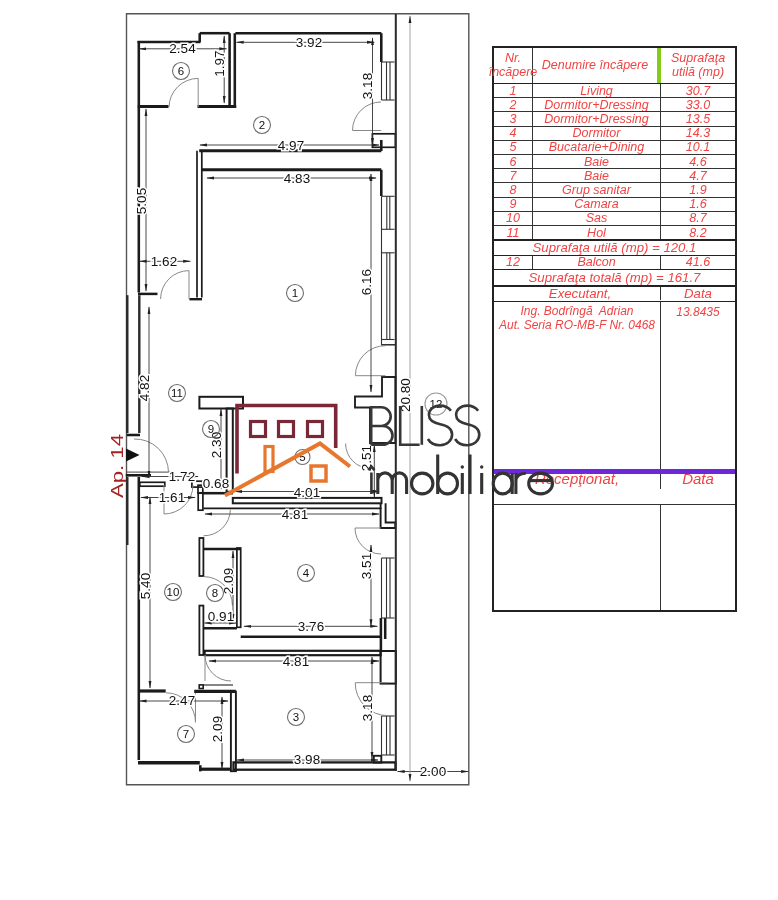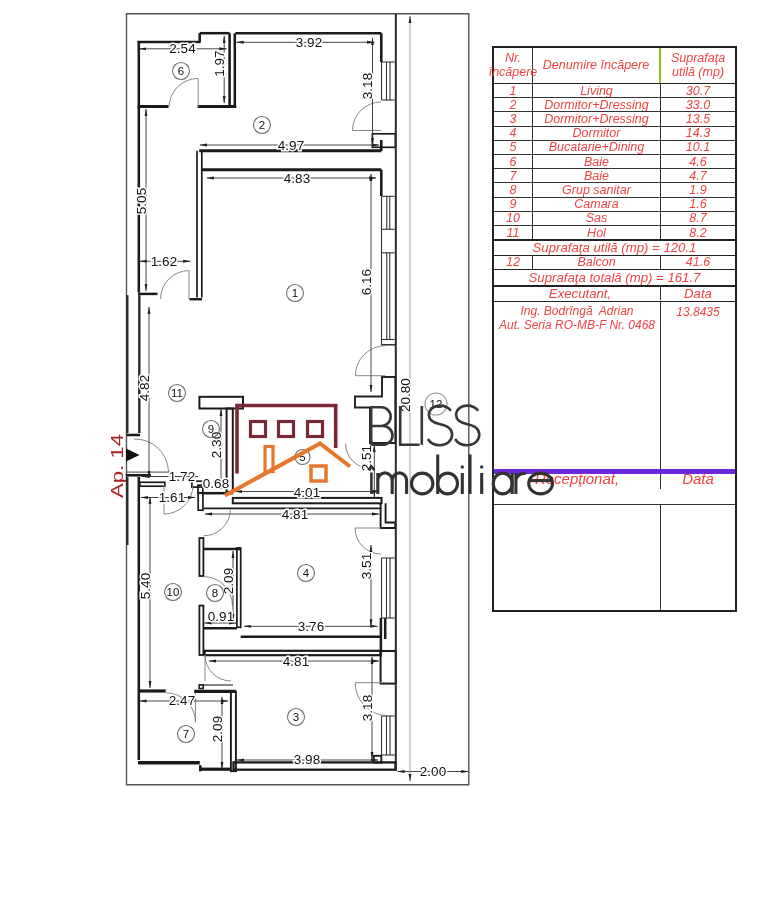--- a/index.html
+++ b/index.html
@@ -13,21 +13,21 @@
 .c3{width:74px;text-align:center;flex:none;}
 .nr .c1,.nr .c2{border-right:1px solid #333;height:100%;display:flex;align-items:center;justify-content:center;}
 .nr .c3{height:100%;display:flex;align-items:center;justify-content:center;}
 </style>
 </head>
 <body>
 
 <div id="tbl">
 <div class="row" style="top:0;height:35px;font-size:12.5px;line-height:1.05;">
  <div class="c1" style="border-right:1px solid #333;height:100%;display:flex;align-items:center;justify-content:center;">Nr.<br>încăpere</div>
- <div class="c2" style="border-right:2px solid #84cc16;height:100%;display:flex;align-items:center;justify-content:center;">Denumire încăpere</div>
+ <div class="c2" style="border-right:4px solid #84cc16;height:100%;display:flex;align-items:center;justify-content:center;">Denumire încăpere</div>
  <div class="c3" style="height:100%;display:flex;align-items:center;justify-content:center;">Suprafaţa<br>utilă (mp)</div>
 </div>
 <div class="row nr" style="top:35px;height:14.2px;border-top:1.5px solid #222;">
       <div class="c1">1</div>
       <div class="c2">Living</div>
       <div class="c3">30.7</div>
     </div>
 <div class="row nr" style="top:49.2px;height:14.2px;border-top:1px solid #333;">
       <div class="c1">2</div>
       <div class="c2">Dormitor+Dressing</div>

